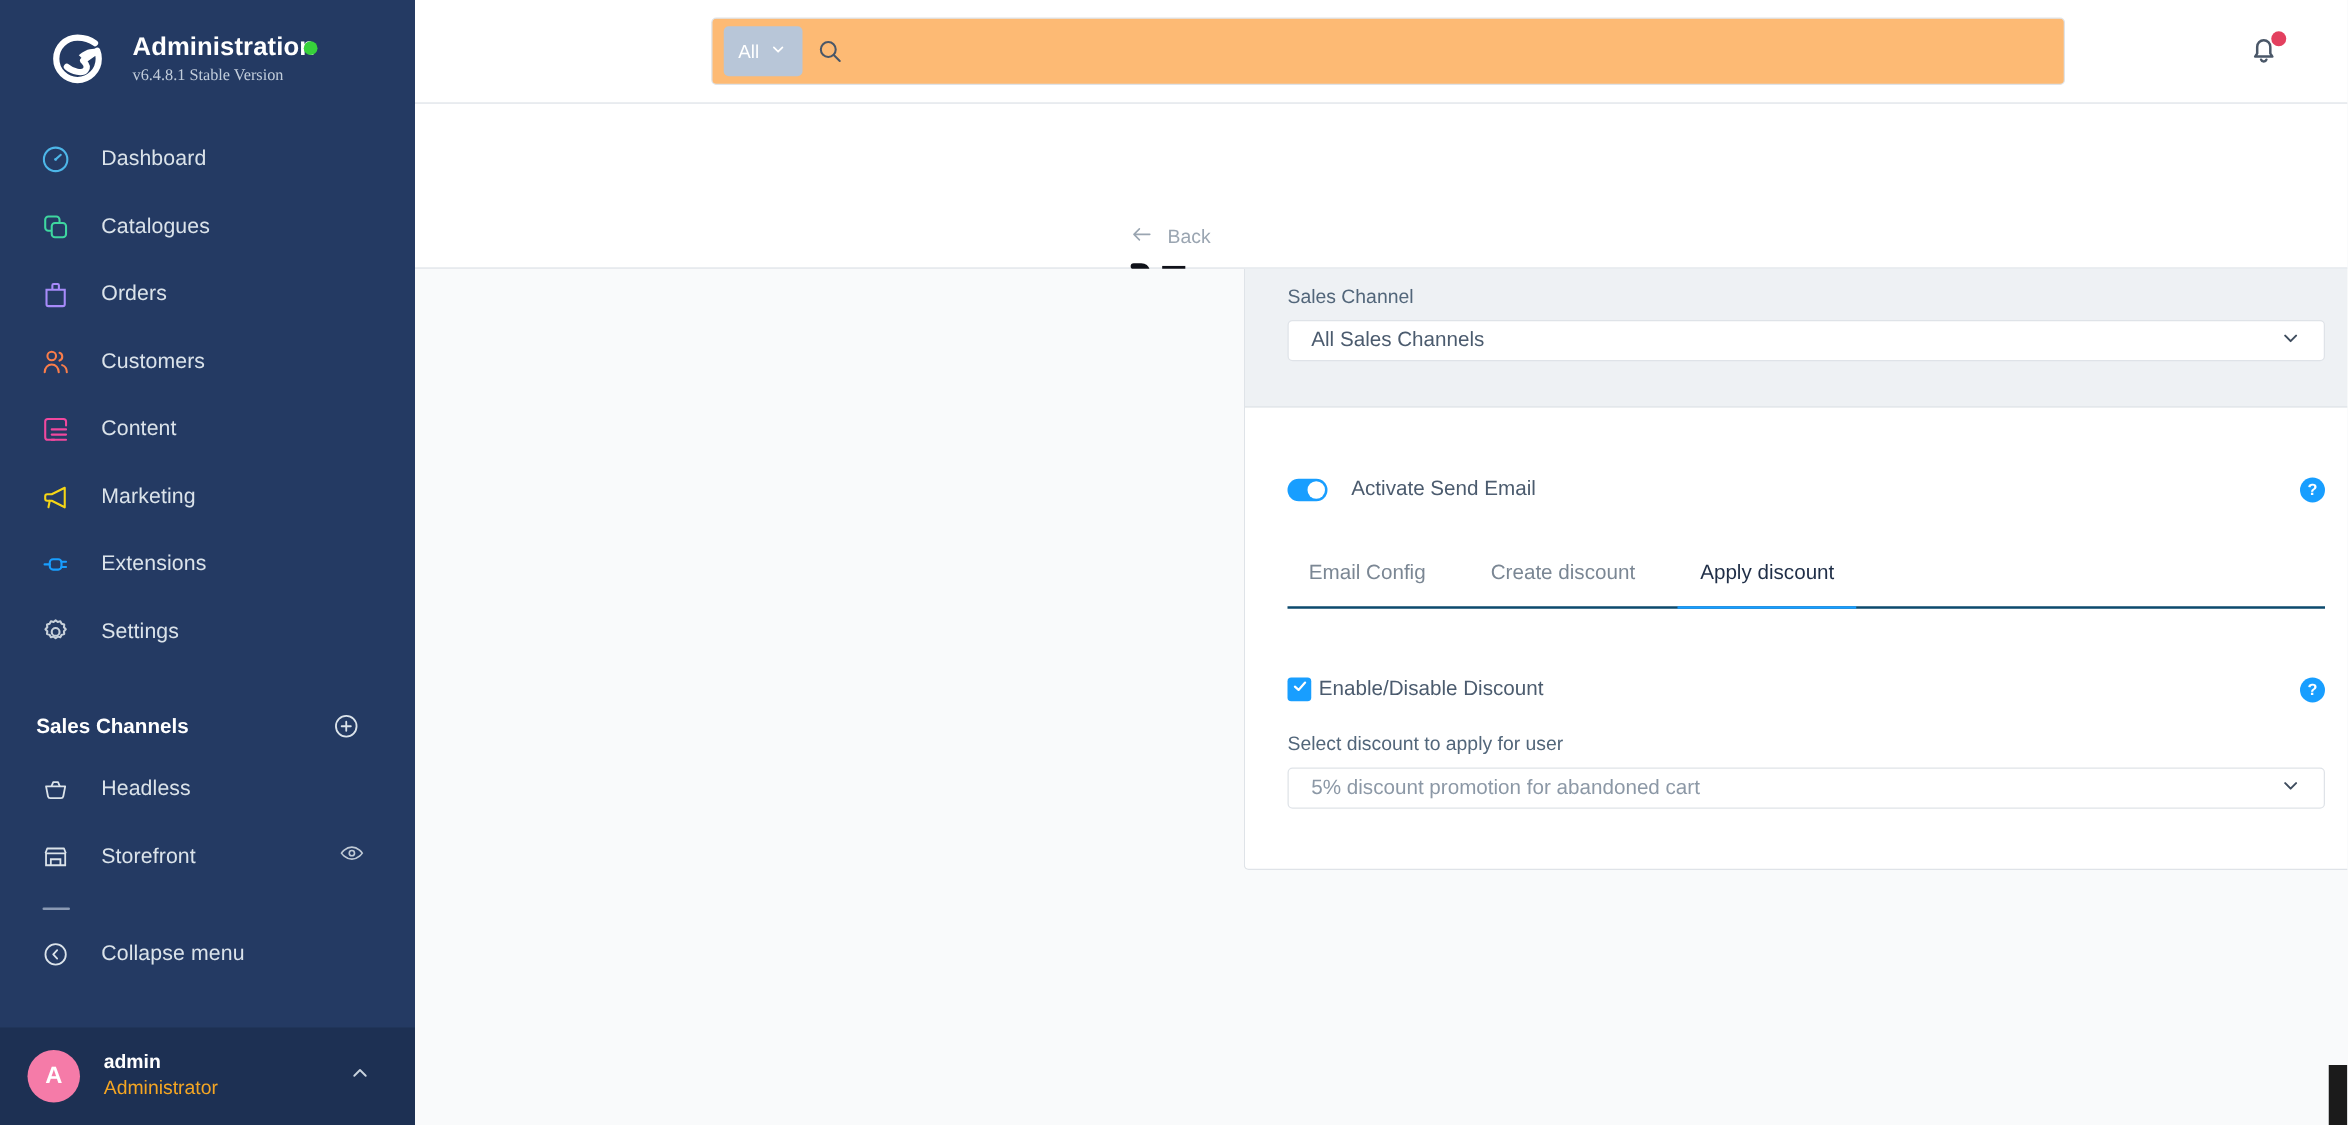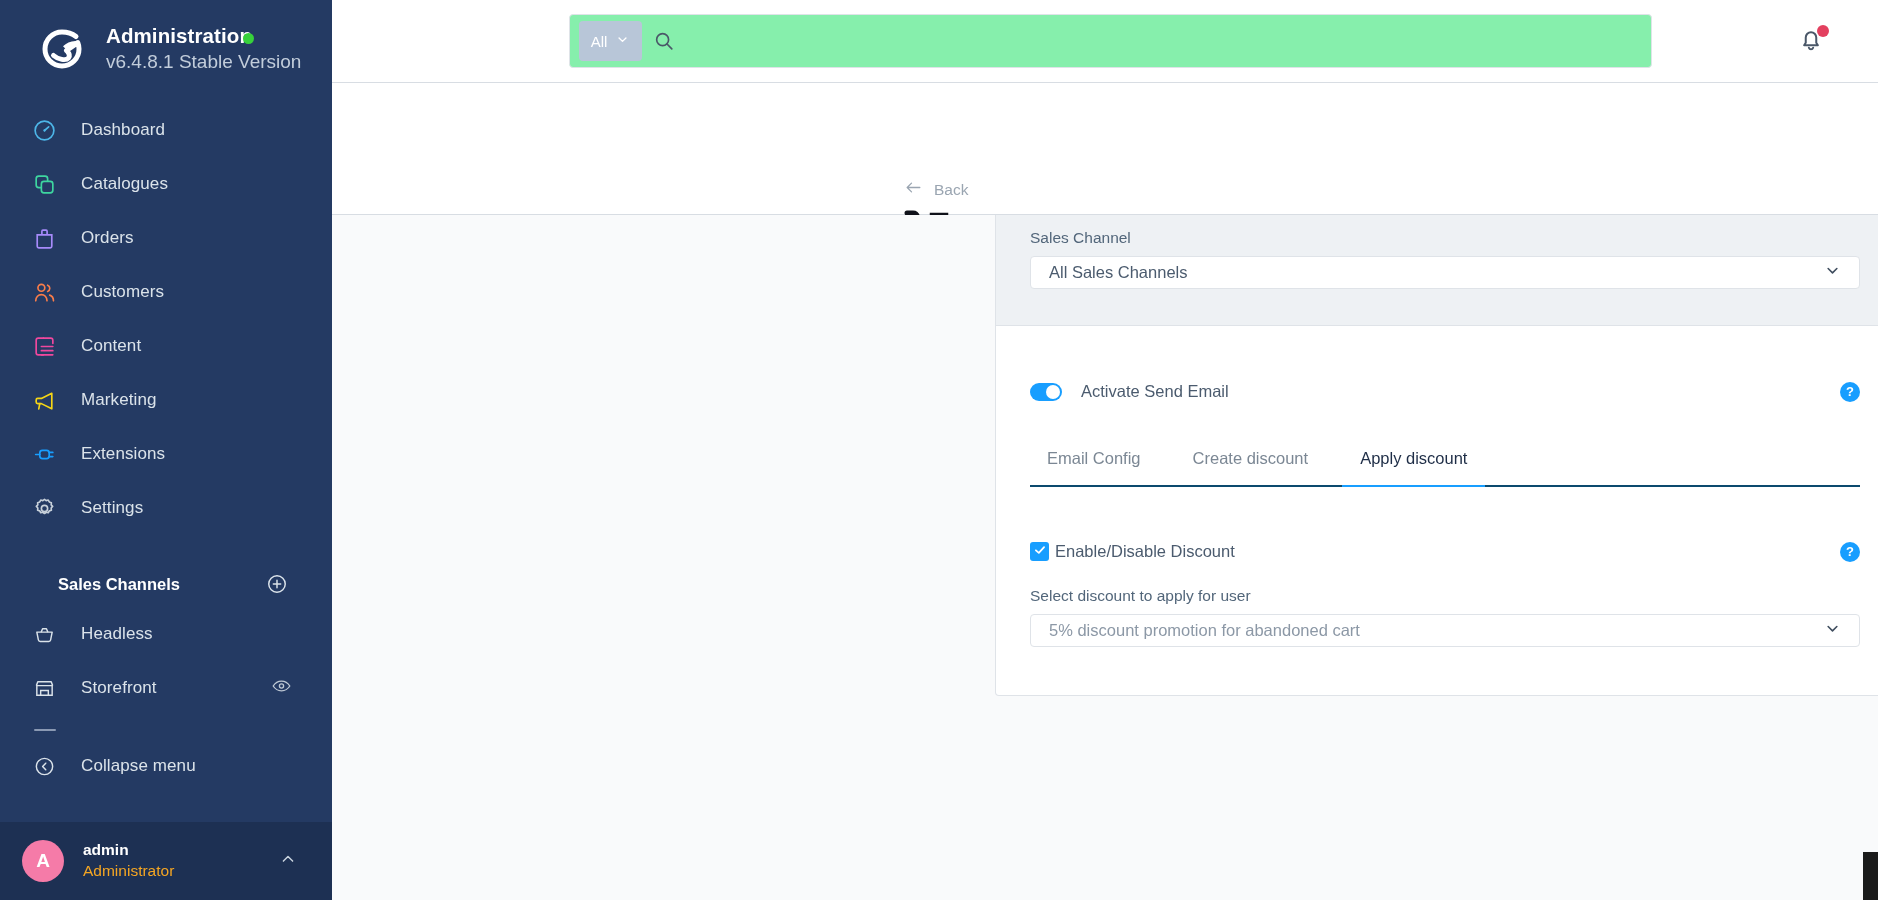--- a/index.html
+++ b/index.html
@@ -26,39 +26,38 @@
     padding: 24px 0 22px 40px;
     gap: 20px;
     position: relative;
   }
   .sw-logo { width: 46px; height: 46px; flex: 0 0 46px; position: relative; }
   .sb-title-wrap { display: flex; flex-direction: column; justify-content: center; }
   .sb-title {
     font-size: 20.5px; font-weight: bold; color: #ffffff;
     letter-spacing: .1px; line-height: 1.15;
   }
-  .sb-version { font-size: 19px; color: #c2cddb; margin-top: 3px; line-height: 1.2; }
+  .sb-version { font-size: 13px; color: #c2cddb; margin-top: 3px; line-height: 1.2; font-family: Liberation Serif, serif; }
   .status-dot {
     width: 11px; height: 11px; border-radius: 50%;
     background: #37d13b; position: absolute; right: 78px; top: 33px;
   }
 
   .sb-nav { padding-top: 8px; }
   .nav-item {
     display: flex; align-items: center;
     height: 54px; padding-left: 29px; gap: 22px;
     cursor: pointer;
   }
   .nav-ico { width: 30px; height: 30px; flex: 0 0 30px; display: flex; align-items: center; justify-content: center; }
   .nav-label { font-size: 17px; color: #dbe3ea; letter-spacing: .1px; }
 
   .sb-section-head {
     display: flex; align-items: center; justify-content: space-between;
     padding: 38px 44px 12px 29px;
-    margin-left: 29px;
   }
   .sb-section-title { font-size: 16.5px; font-weight: bold; color: #ffffff; }
   .sb-plus { width: 22px; height: 22px; cursor: pointer; }
 
   .sc-item {
     display: flex; align-items: center;
     height: 54px; padding-left: 29px; gap: 22px;
     cursor: pointer; position: relative;
   }
   .sc-eye { position: absolute; right: 40px; top: 50%; transform: translateY(-50%); opacity: .85; }
@@ -97,21 +96,21 @@
   .topbar {
     height: 83px; flex: 0 0 83px;
     background: #ffffff;
     border-bottom: 1px solid #d8dde3;
     display: flex; align-items: center;
     position: relative;
   }
   .search-wrap {
     position: absolute; left: 237px; top: 14px;
     width: 1083px; height: 54px;
-    background: #86efac;
+    background: #fdba74;
     border: 1px solid #dfe3e8;
     border-radius: 4px;
     display: flex; align-items: center;
     padding: 0 9px;
   }
   .search-scope {
     height: 40px; min-width: 63px;
     background: #b8c6d8;
     border-radius: 4px;
     display: flex; align-items: center; justify-content: center;

